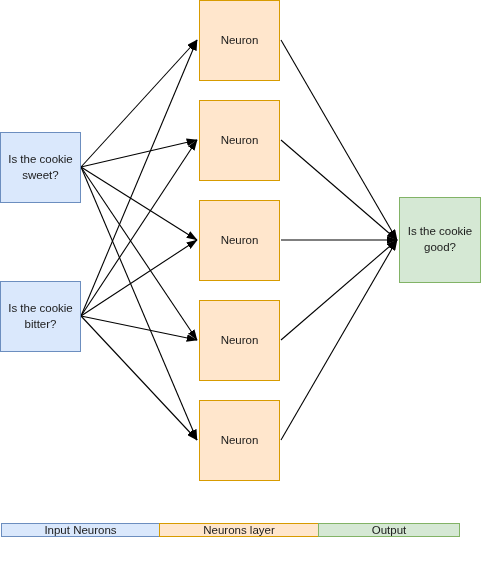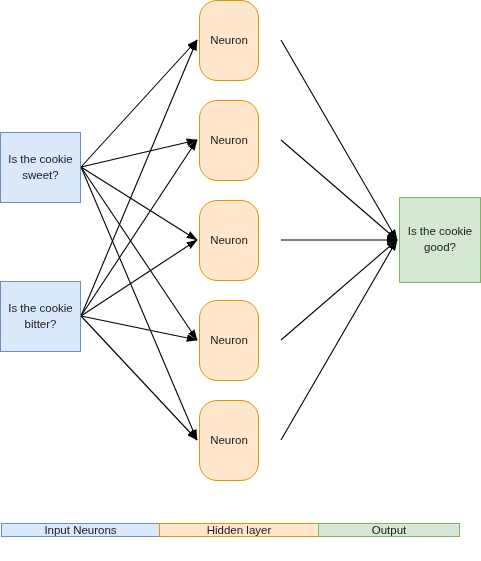--- a/index.html
+++ b/index.html
@@ -55,23 +55,22 @@
     width: 81px;
     height: 71px;
   }
   #input-node-sweet  { top: 132px; }
   #input-node-bitter { top: 281px; }
 
   .hidden-node {
     background: #FFE6CC;
     border-color: #D79B00;
     left: 199px;
-    width: 60px;
+    width: 81px;
     height: 81px;
-    border-radius: 18px;
   }
   #hidden-node-1 { top: 0px; }
   #hidden-node-2 { top: 100px; }
   #hidden-node-3 { top: 200px; }
   #hidden-node-4 { top: 300px; }
   #hidden-node-5 { top: 400px; }
 
   .output-node {
     background: #D5E8D4;
     border-color: #82B366;
@@ -184,20 +183,20 @@
   <div class="node output-node" id="output-node-good">
     <span class="node-label">Is the cookie
 good?</span>
   </div>
 
   <div id="legend">
     <div class="legend-cell" id="legend-input">
       <span>Input Neurons</span>
     </div>
     <div class="legend-cell" id="legend-hidden">
-      <span>Hidden layer</span>
+      <span>Neurons layer</span>
     </div>
     <div class="legend-cell" id="legend-output">
       <span>Output</span>
     </div>
   </div>
 
 </div>
 
 </body></html>

